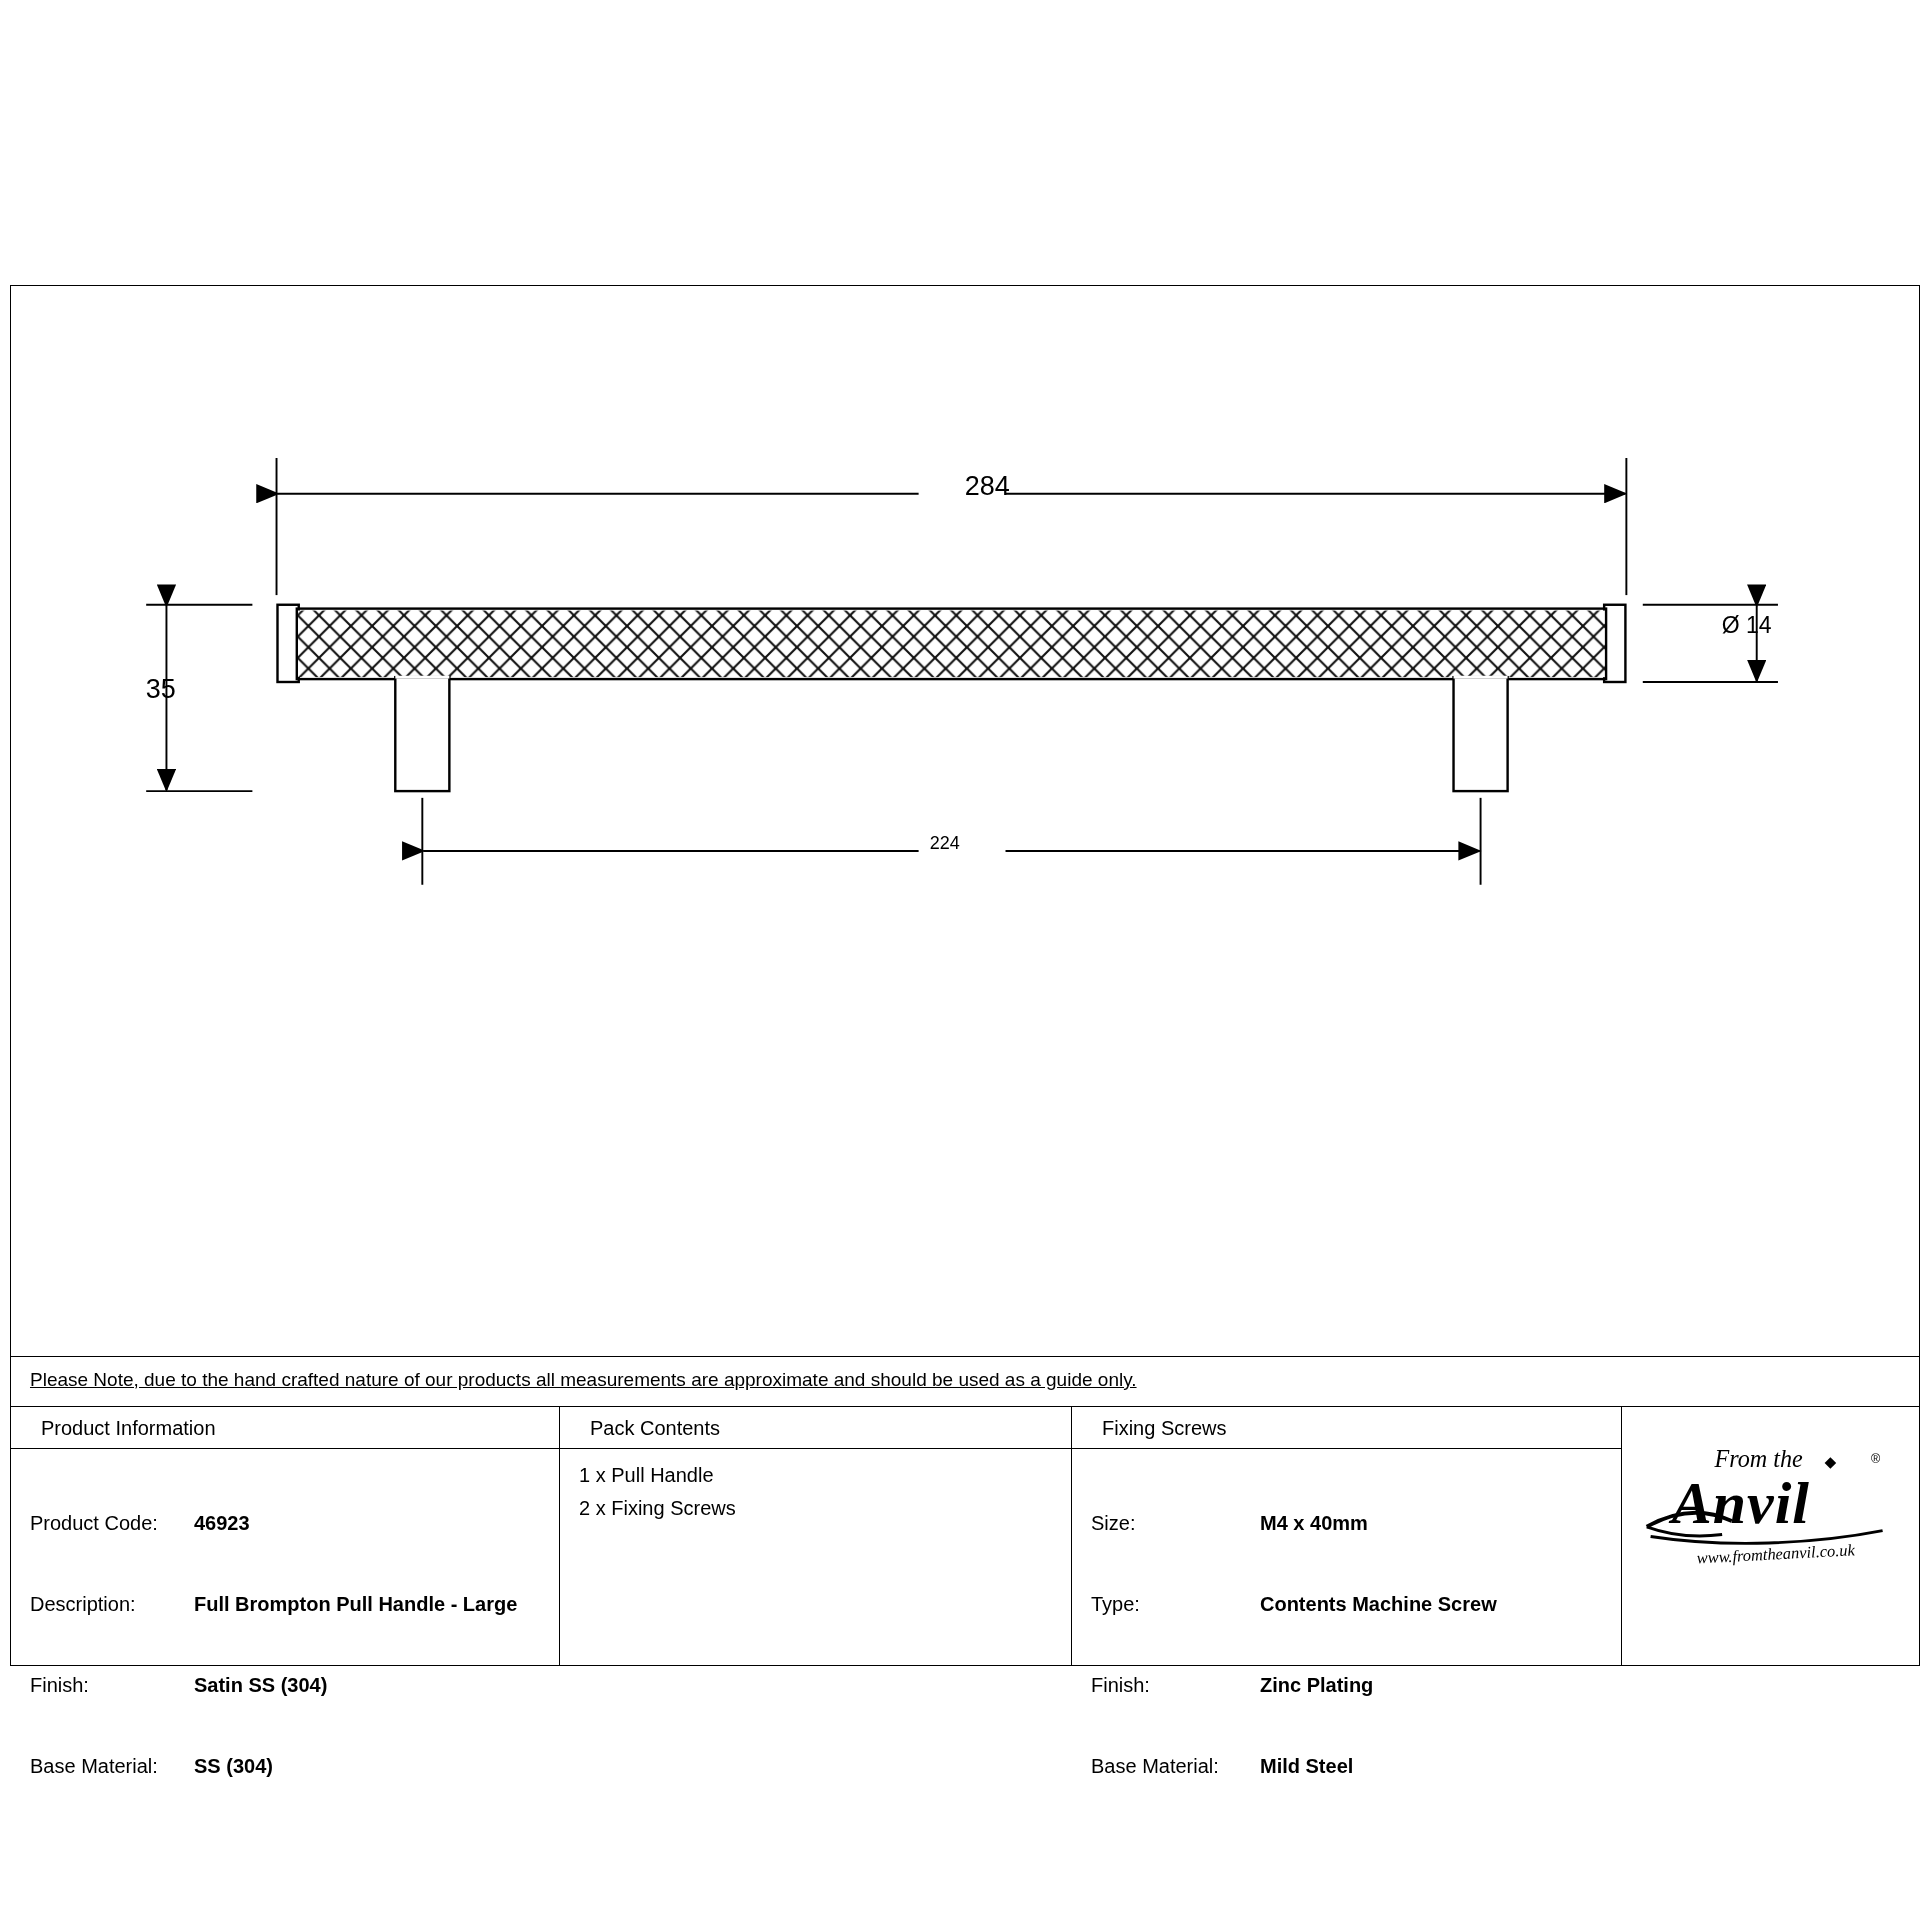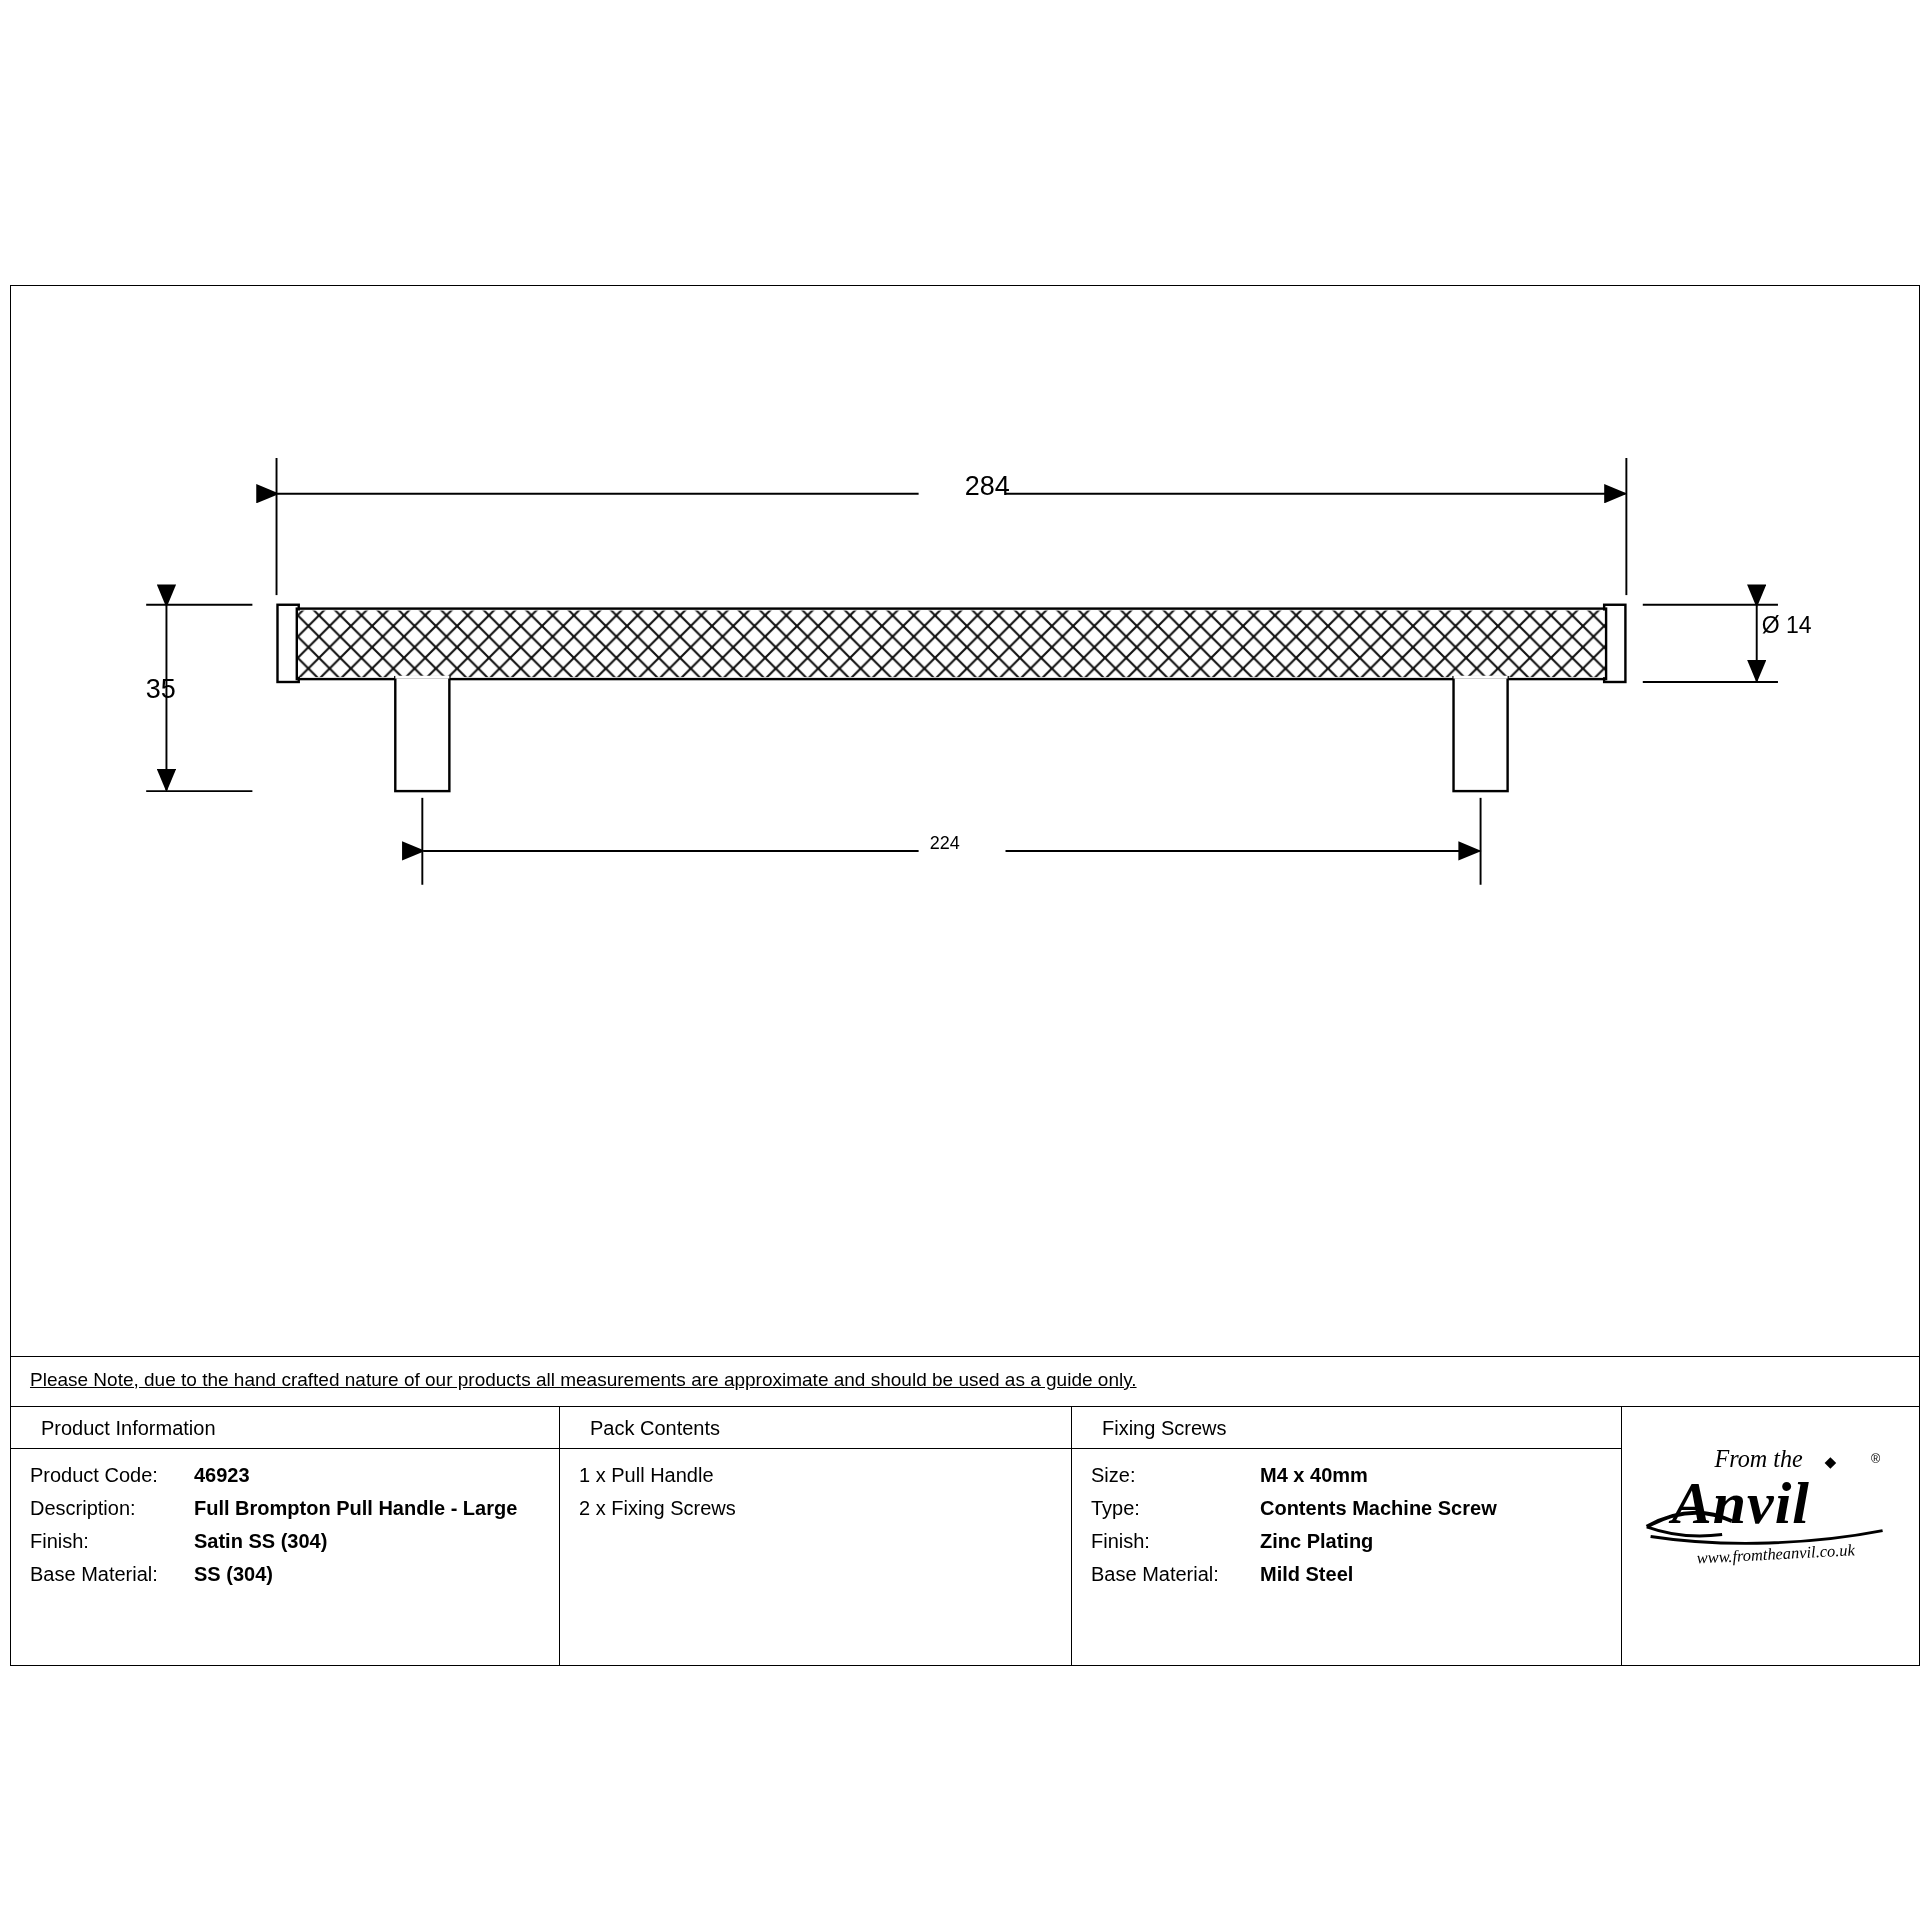--- a/index.html
+++ b/index.html
@@ -98,20 +98,21 @@
     top: 42px;
     width: 100%;
     padding: 15.4px 0 0 19.3px;
     box-sizing: border-box;
   }
   .kv {
     position: relative;
     height: 33px;
     font-size: 20px;
     white-space: nowrap;
+    margin-top: 48px;
   }
   .kv .k { position: absolute; left: 0; top: 0; }
   .kv .v { position: absolute; left: 164px; top: 0; font-weight: bold; }
   .col-3 .kv .v { left: 169px; }
   .plain {
     height: 33px;
     font-size: 20px;
     white-space: nowrap;
   }
 
@@ -194,21 +195,21 @@
         <line x1="426" y1="530" x2="426" y2="620" stroke="#000" stroke-width="2"></line>
         <line x1="1522" y1="530" x2="1522" y2="620" stroke="#000" stroke-width="2"></line>
         <line x1="427" y1="585" x2="940" y2="585" stroke="#000" stroke-width="2" marker-start="url(#arrStart)"></line>
         <line x1="1030" y1="585" x2="1521" y2="585" stroke="#000" stroke-width="2" marker-end="url(#arrEnd)"></line>
       </g>
     </svg>
 
     <div style="position:absolute; left:954px; top:185px; font-size:27px;">284</div>
     <div style="position:absolute; left:919px; top:547px; font-size:18px;text-align:center;">224</div>
     <div style="position:absolute; left:135px; top:388px; font-size:27px;">35</div>
-    <div style="position:absolute; left:1711px; top:326px; font-size:23px;margin-left:40px;">Ø 14</div>
+    <div style="position:absolute; left:1711px; top:326px; font-size:23px;">Ø 14</div>
   </div>
 
   <div class="note-row">
     <div class="note-text">Please Note, due to the hand crafted nature of our products all measurements are approximate and should be used as a guide only.</div>
   </div>
 
   <div class="info-table">
 
     <div class="col col-1">
       <div class="col-head">

